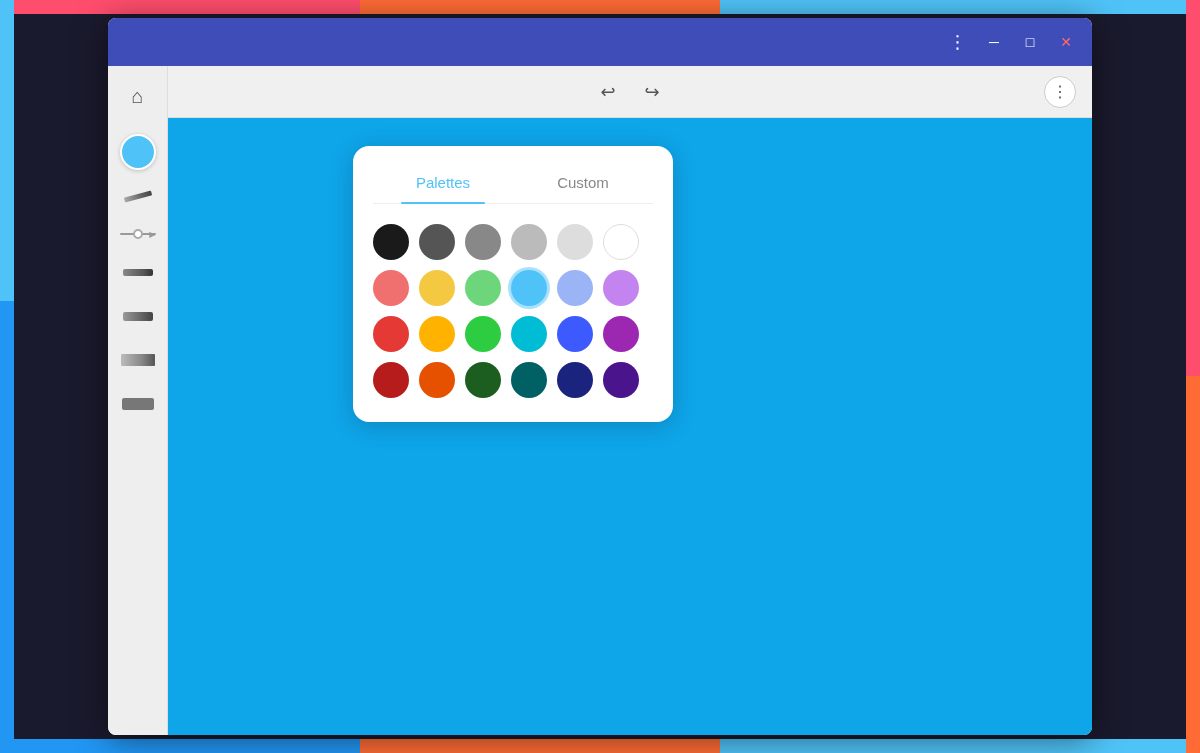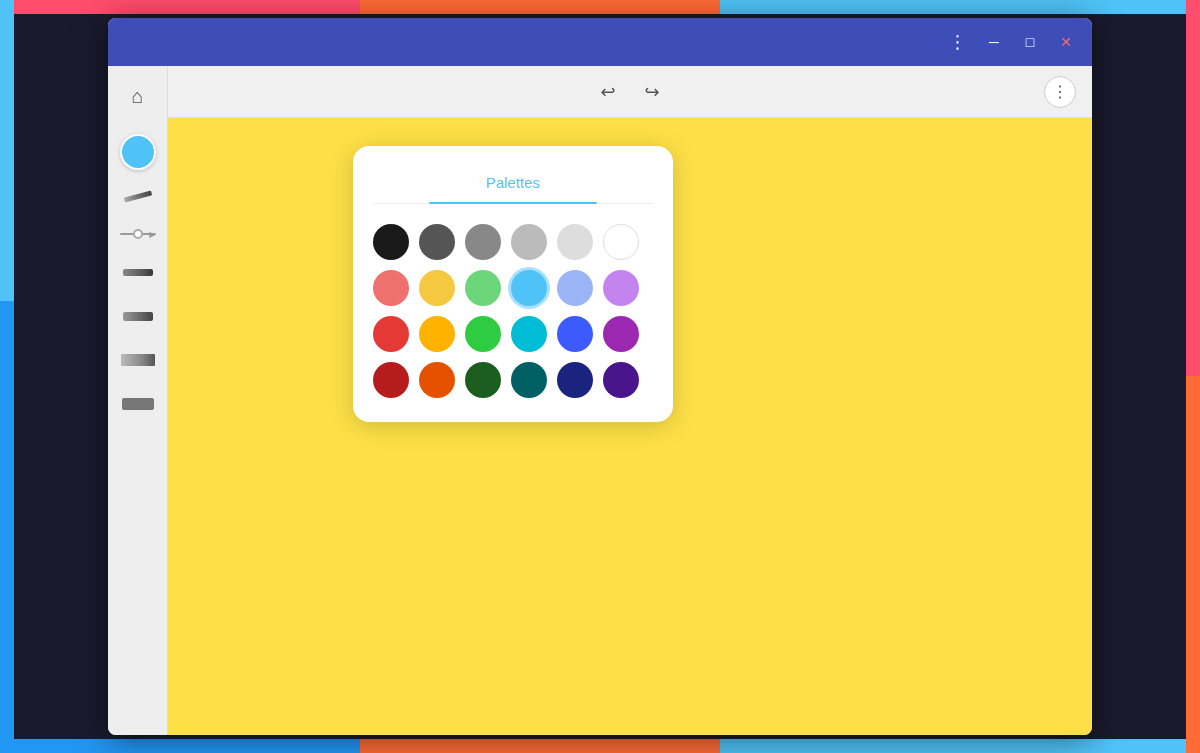--- a/index.html
+++ b/index.html
@@ -244,21 +244,21 @@
       border: 1px solid #ccc;
       cursor: pointer;
       color: #555;
       font-size: 16px;
       background: white;
     }
 
     
     .canvas-area {
       flex: 1;
-      background: #fde047;
+      background: #0ea5e9;
       position: relative;
       overflow: hidden;
       text-decoration: underline;
     }
 
     
     .color-picker-popup {
       position: absolute;
       top: 28px;
       left: 185px;
@@ -389,20 +389,21 @@
           <div class="toolbar-more">⋮</div>
         </div>
       </div>
 
       <div class="canvas-area">
 
         <div class="color-picker-popup">
 
           <div class="tabs">
             <div class="tab active">Palettes</div>
+            <div class="tab">Custom</div>
           </div>
 
           <div class="color-grid" id="color-grid-container">
           <div class="color-row">
                 <div class="color-dot" title="black" style="background: rgb(26, 26, 26);"></div>
                 <div class="color-dot" title="dark-gray" style="background: rgb(85, 85, 85);"></div>
                 <div class="color-dot" title="medium-gray" style="background: rgb(136, 136, 136);"></div>
                 <div class="color-dot" title="light-gray" style="background: rgb(187, 187, 187);"></div>
                 <div class="color-dot" title="lighter-gray" style="background: rgb(221, 221, 221);"></div>
                 <div class="color-dot white-dot" title="white" style="background: rgb(255, 255, 255);"></div>

